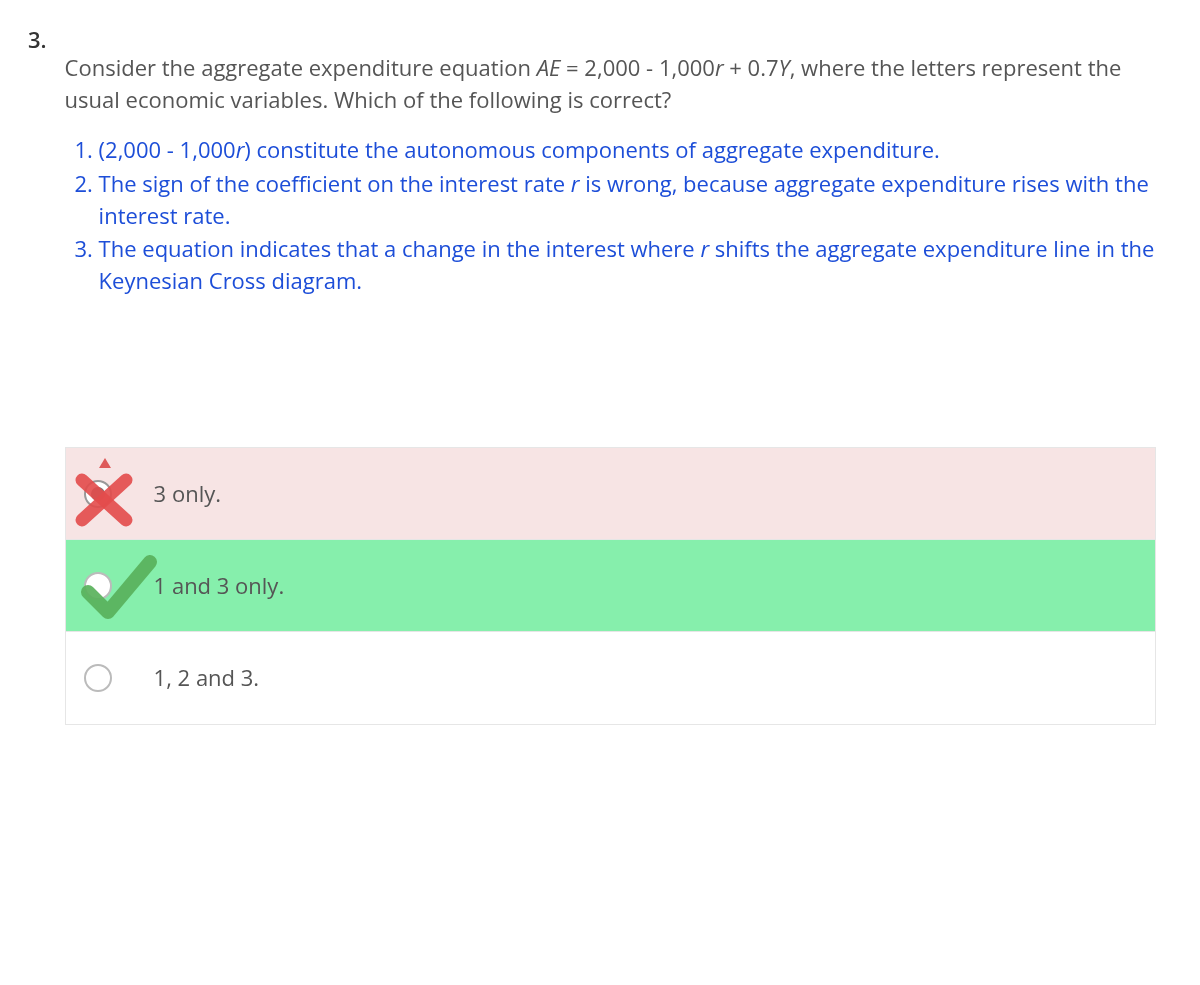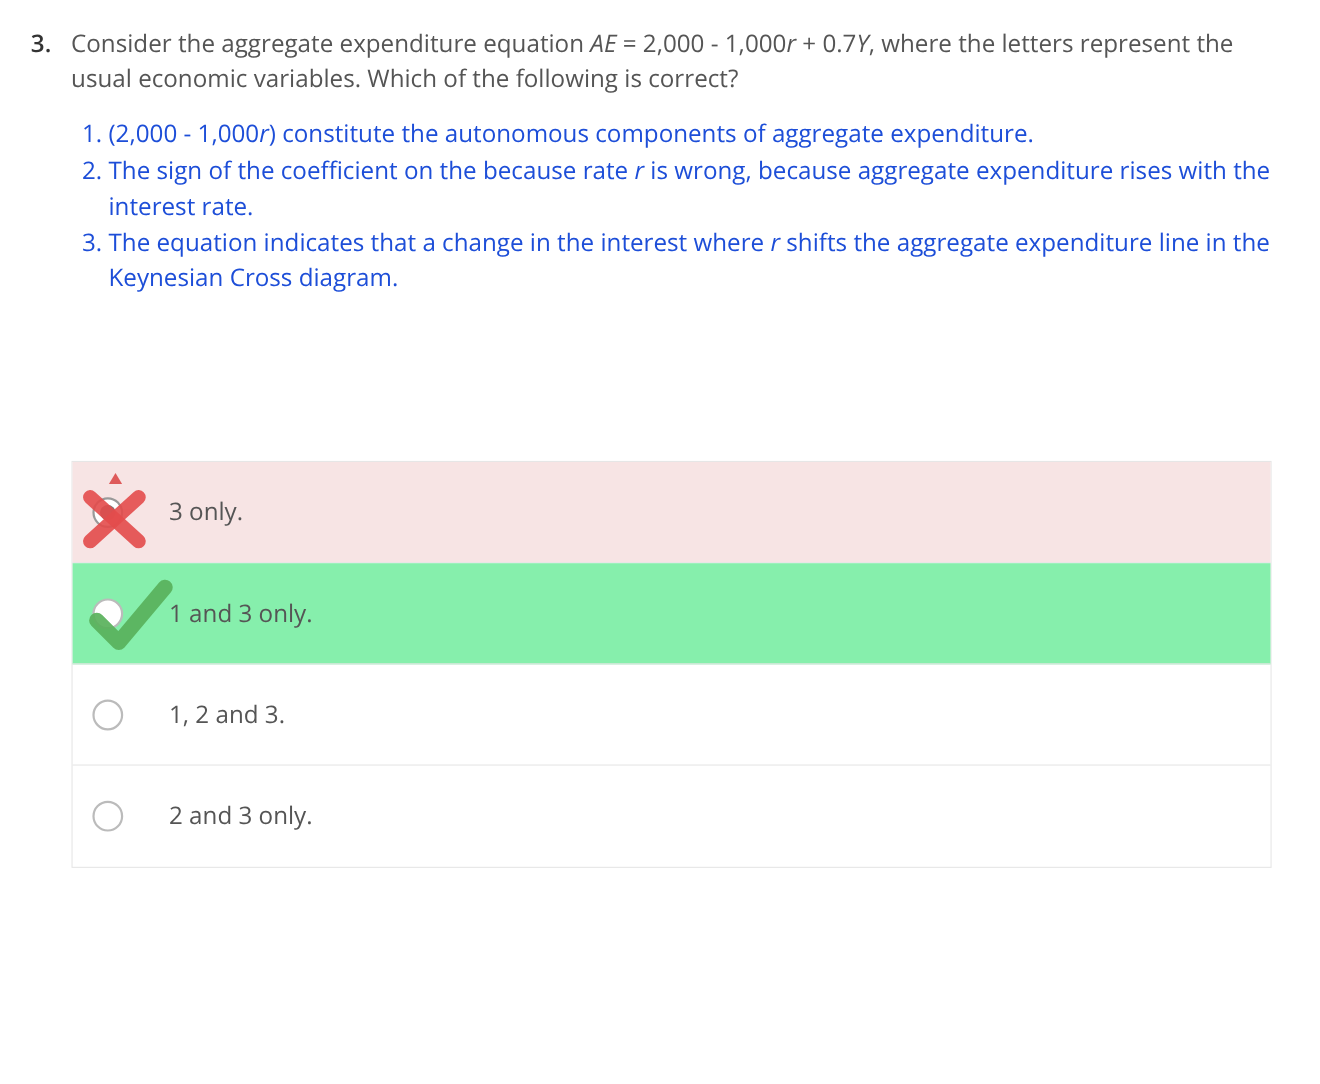--- a/index.html
+++ b/index.html
@@ -28,20 +28,21 @@
       font-size: 22px;
     }
     .question-body {
       flex: 1;
       padding-right: 20px;
     }
     .question-prompt {
       color: #555;
       margin-bottom: 18px;
       font-weight: 400;
+      margin-top: 28px;
     }
     .italic {
       font-style: italic;
     }
     .statements {
       list-style: decimal;
       padding-left: 34px;
       color: #1d4ed8;
     }
     .statements li {
@@ -124,21 +125,21 @@
   <div class="question-number">3.</div>
   <div class="question-body">
     <p class="question-prompt">
       <span>Consider the aggregate expenditure equation </span><span class="italic">AE</span><span> = 2,000 - 1,000</span><span class="italic">r</span><span> + 0.7</span><span class="italic">Y</span><span>, where the letters represent the usual economic variables. Which of the following is correct?</span>
     </p>
     <ol class="statements">
       <li>
         <span>(2,000 - 1,000</span><span class="italic">r</span><span>) constitute the autonomous components of aggregate expenditure.</span>
       </li>
       <li>
-        <span>The sign of the coefficient on the because rate </span><span class="italic">r </span><span>is wrong, because aggregate expenditure rises with the interest rate.</span>
+        <span>The sign of the coefficient on the interest rate </span><span class="italic">r </span><span>is wrong, because aggregate expenditure rises with the interest rate.</span>
       </li>
       <li>
         <span>The equation indicates that a change in the interest where </span><span class="italic">r </span><span>shifts the aggregate expenditure line in the Keynesian Cross diagram.</span>
       </li>
     </ol>
 
     <div class="answers">
 
       <div class="answer-option incorrect">
         <div class="radio-wrap">
@@ -165,22 +166,16 @@
         <span class="answer-label">1 and 3 only.</span>
       </div>
 
       <div class="answer-option">
         <div class="radio-wrap">
           <span class="radio-circle"></span>
         </div>
         <span class="answer-label">1, 2 and 3.</span>
       </div>
 
-      <div class="answer-option">
-        <div class="radio-wrap">
-          <span class="radio-circle"></span>
-        </div>
-        <span class="answer-label">2 and 3 only.</span>
-      </div>
 
     </div>
   </div>
 </div>
 
 </body></html>

